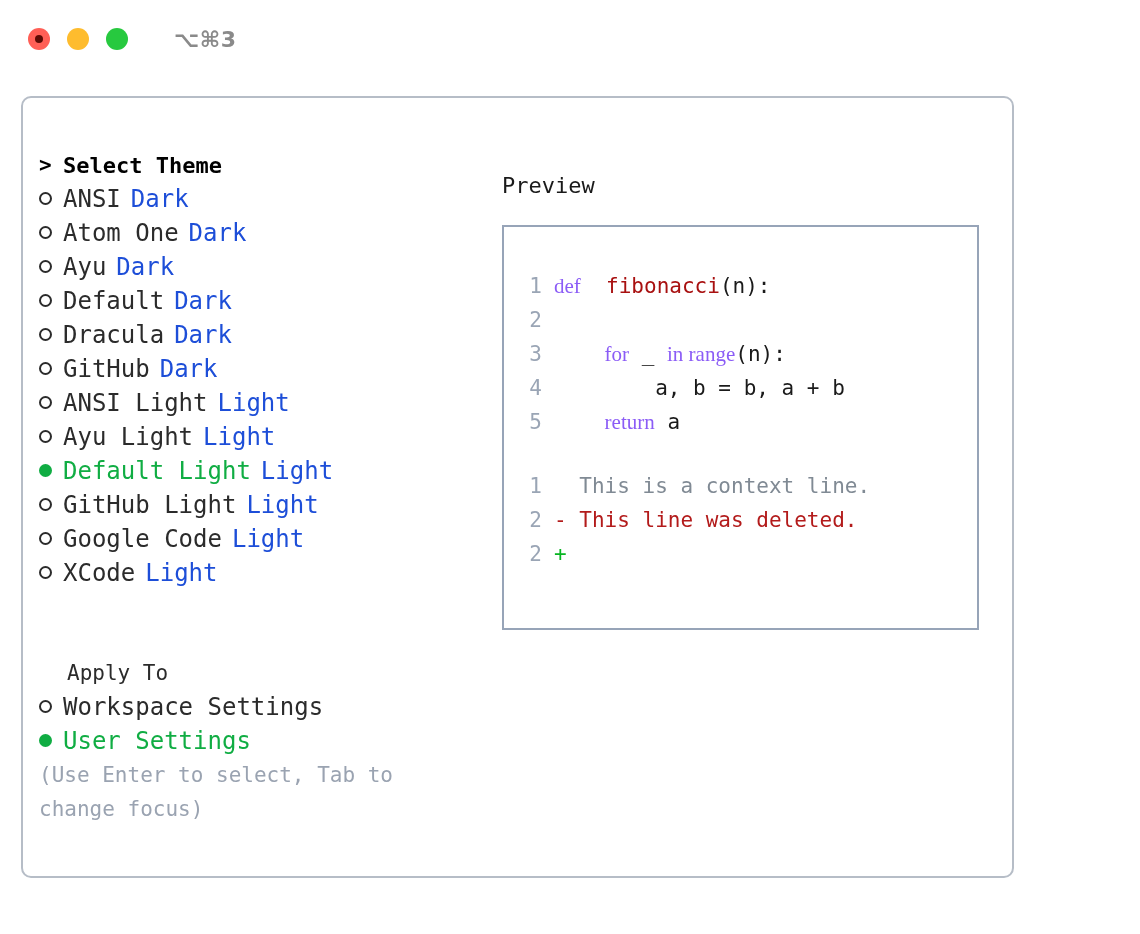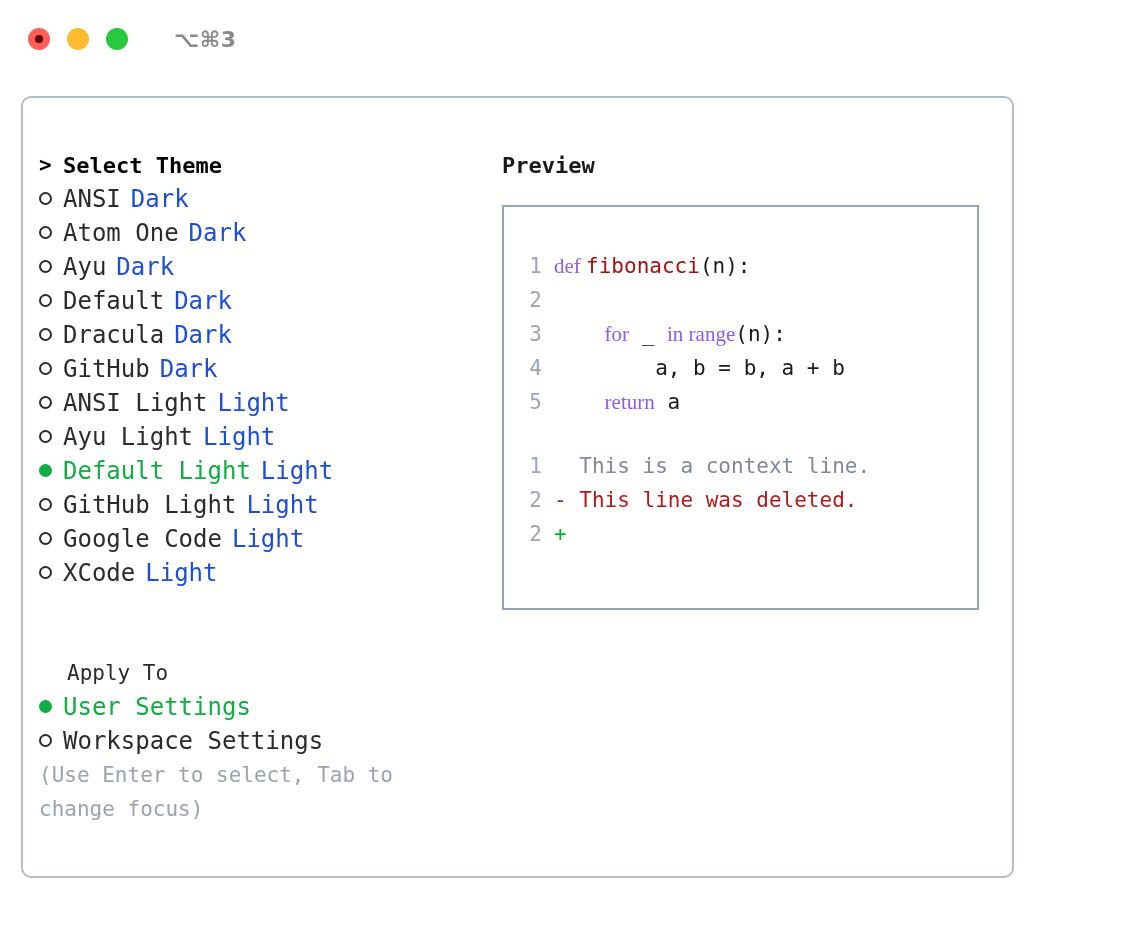--- a/index.html
+++ b/index.html
@@ -143,25 +143,26 @@
 
   
   .right-col {
     position: absolute;
     left: 479px;
     top: 50px;
     width: 490px;
   }
   .preview-title {
     font-size: 22px;
-    font-weight: bold;
+    font-weight: normal;
     color: #1a1a1a;
     height: 34px;
     display: flex;
     align-items: center;
+    margin-top: 20px;
   }
   .preview-box {
     margin-top: 23px;
     width: 477px;
     height: 405px;
     border: 2px solid #97a4b8;
     box-sizing: border-box;
     background: #ffffff;
     position: relative;
   }
@@ -182,21 +183,21 @@
   .lineno {
     display: inline-block;
     width: 26px;
     flex: 0 0 26px;
     text-align: right;
     color: #9aa5b5;
     margin-right: 12px;
   }
   .code-text { color: #1a1a1a; }
   .kw   { color: #8b5cf6; font-family: Liberation Serif, serif; }
-  .fn   { color: #a81010; }
+  .fn   { color: #a81010; margin-left: 20px; }
   .blank-gap { height: 30px; }
   .ctx  { color: #808a94; }
   .del  { color: #b31b1b; }
   .add  { color: #07b521; }
 </style>
 </head>
 <body>
 
 <div class="titlebar">
   <div class="traffic">
@@ -229,22 +230,22 @@
         <div class="row"><span class="marker"><span class="bullet empty"></span></span><span class="label">GitHub Light</span><span class="badge">Light</span></div>
         <div class="row"><span class="marker"><span class="bullet empty"></span></span><span class="label">Google Code</span><span class="badge">Light</span></div>
         <div class="row"><span class="marker"><span class="bullet empty"></span></span><span class="label">XCode</span><span class="badge">Light</span></div>
       </div>
 
     <div class="spacer-row"></div>
 
     <div class="section-label">Apply To</div>
 
     <div id="apply-list">
+        <div class="row"><span class="marker"><span class="bullet empty"></span></span><span class="label">Workspace Settings</span></div>
         <div class="row selected"><span class="marker"><span class="bullet filled"></span></span><span class="label">User Settings</span></div>
-        <div class="row"><span class="marker"><span class="bullet empty"></span></span><span class="label">Workspace Settings</span></div>
       </div>
 
     <div class="hint">(Use Enter to select, Tab to change focus)</div>
   </div>
 
   <div class="right-col">
     <div class="preview-title">Preview</div>
 
     <div class="preview-box">
       <div class="code-area">

